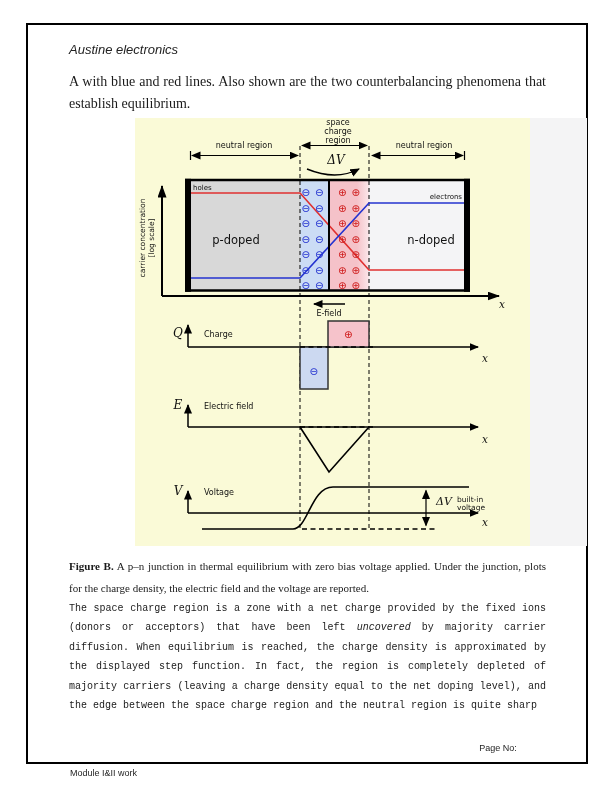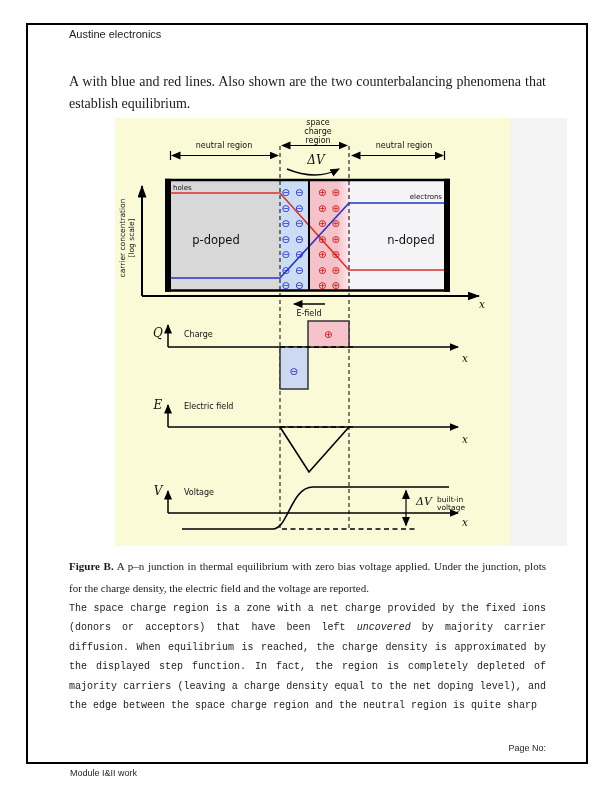--- a/index.html
+++ b/index.html
@@ -6,42 +6,42 @@
   body {
     width:612px; height:792px; position:relative;
     background:#ffffff; overflow:hidden;
     font-family:"Liberation Serif", serif; color:#1a1a1a;
   }
   .page-border {
     position:absolute; left:26px; top:23px; width:562px; height:741px;
     border:2px solid #000; box-sizing:border-box; background:#fff;
   }
   .hdr {
-    position:absolute; left:69px; top:28px;
-    font-family:"Liberation Sans", sans-serif; font-size:11px; color:#222;
+    position:absolute; left:69px; top:42px;
+    font-family:"Liberation Sans", sans-serif; font-size:13px; color:#222;font-style:italic;
   }
   .para1 {
     position:absolute; left:69px; top:71px; width:477px;
     font-size:14px; line-height:22px; text-align:justify;
   }
-  .figure-wrap { position:absolute; left:76px; top:118px; width:452px; height:428px;padding-left:39px; }
+  .figure-wrap { position:absolute; left:96px; top:118px; width:452px; height:428px;padding-left:39px; }
   .caption {
     position:absolute; left:69px; top:556px; width:477px;
     font-size:11px; line-height:21.5px; text-align:justify;
   }
   .para2 {
     position:absolute; left:69px; top:599px; width:477px;
     font-size:10px; line-height:19.4px; text-align:justify;font-family:Liberation Mono, monospace;
   }
   .foot-l {
     position:absolute; left:70px; top:768px;
     font-family:"Liberation Sans", sans-serif; font-size:9px; color:#1f1f1f;
   }
   .foot-r {
-    position:absolute; left:450px; top:743px; width:96px; text-align:right;
+    position:absolute; left:450px; top:743px; width:96px; text-align:center;
     font-family:"Liberation Sans", sans-serif; font-size:9px; color:#1f1f1f;
   }
   
   .dash  { stroke:#000; stroke-width:1; stroke-dasharray:4 3; }
   .dashb { stroke:#000; stroke-width:1.5; stroke-dasharray:5 3.5; }
   .axis  { stroke:#000; stroke-width:2; }
   .axis2 { stroke:#000; stroke-width:1.5; }
   .thin  { stroke:#000; stroke-width:1.2; }
   text { fill:#111; }
   .flabel  { font-family:"DejaVu Sans", sans-serif; font-size:8px; }

